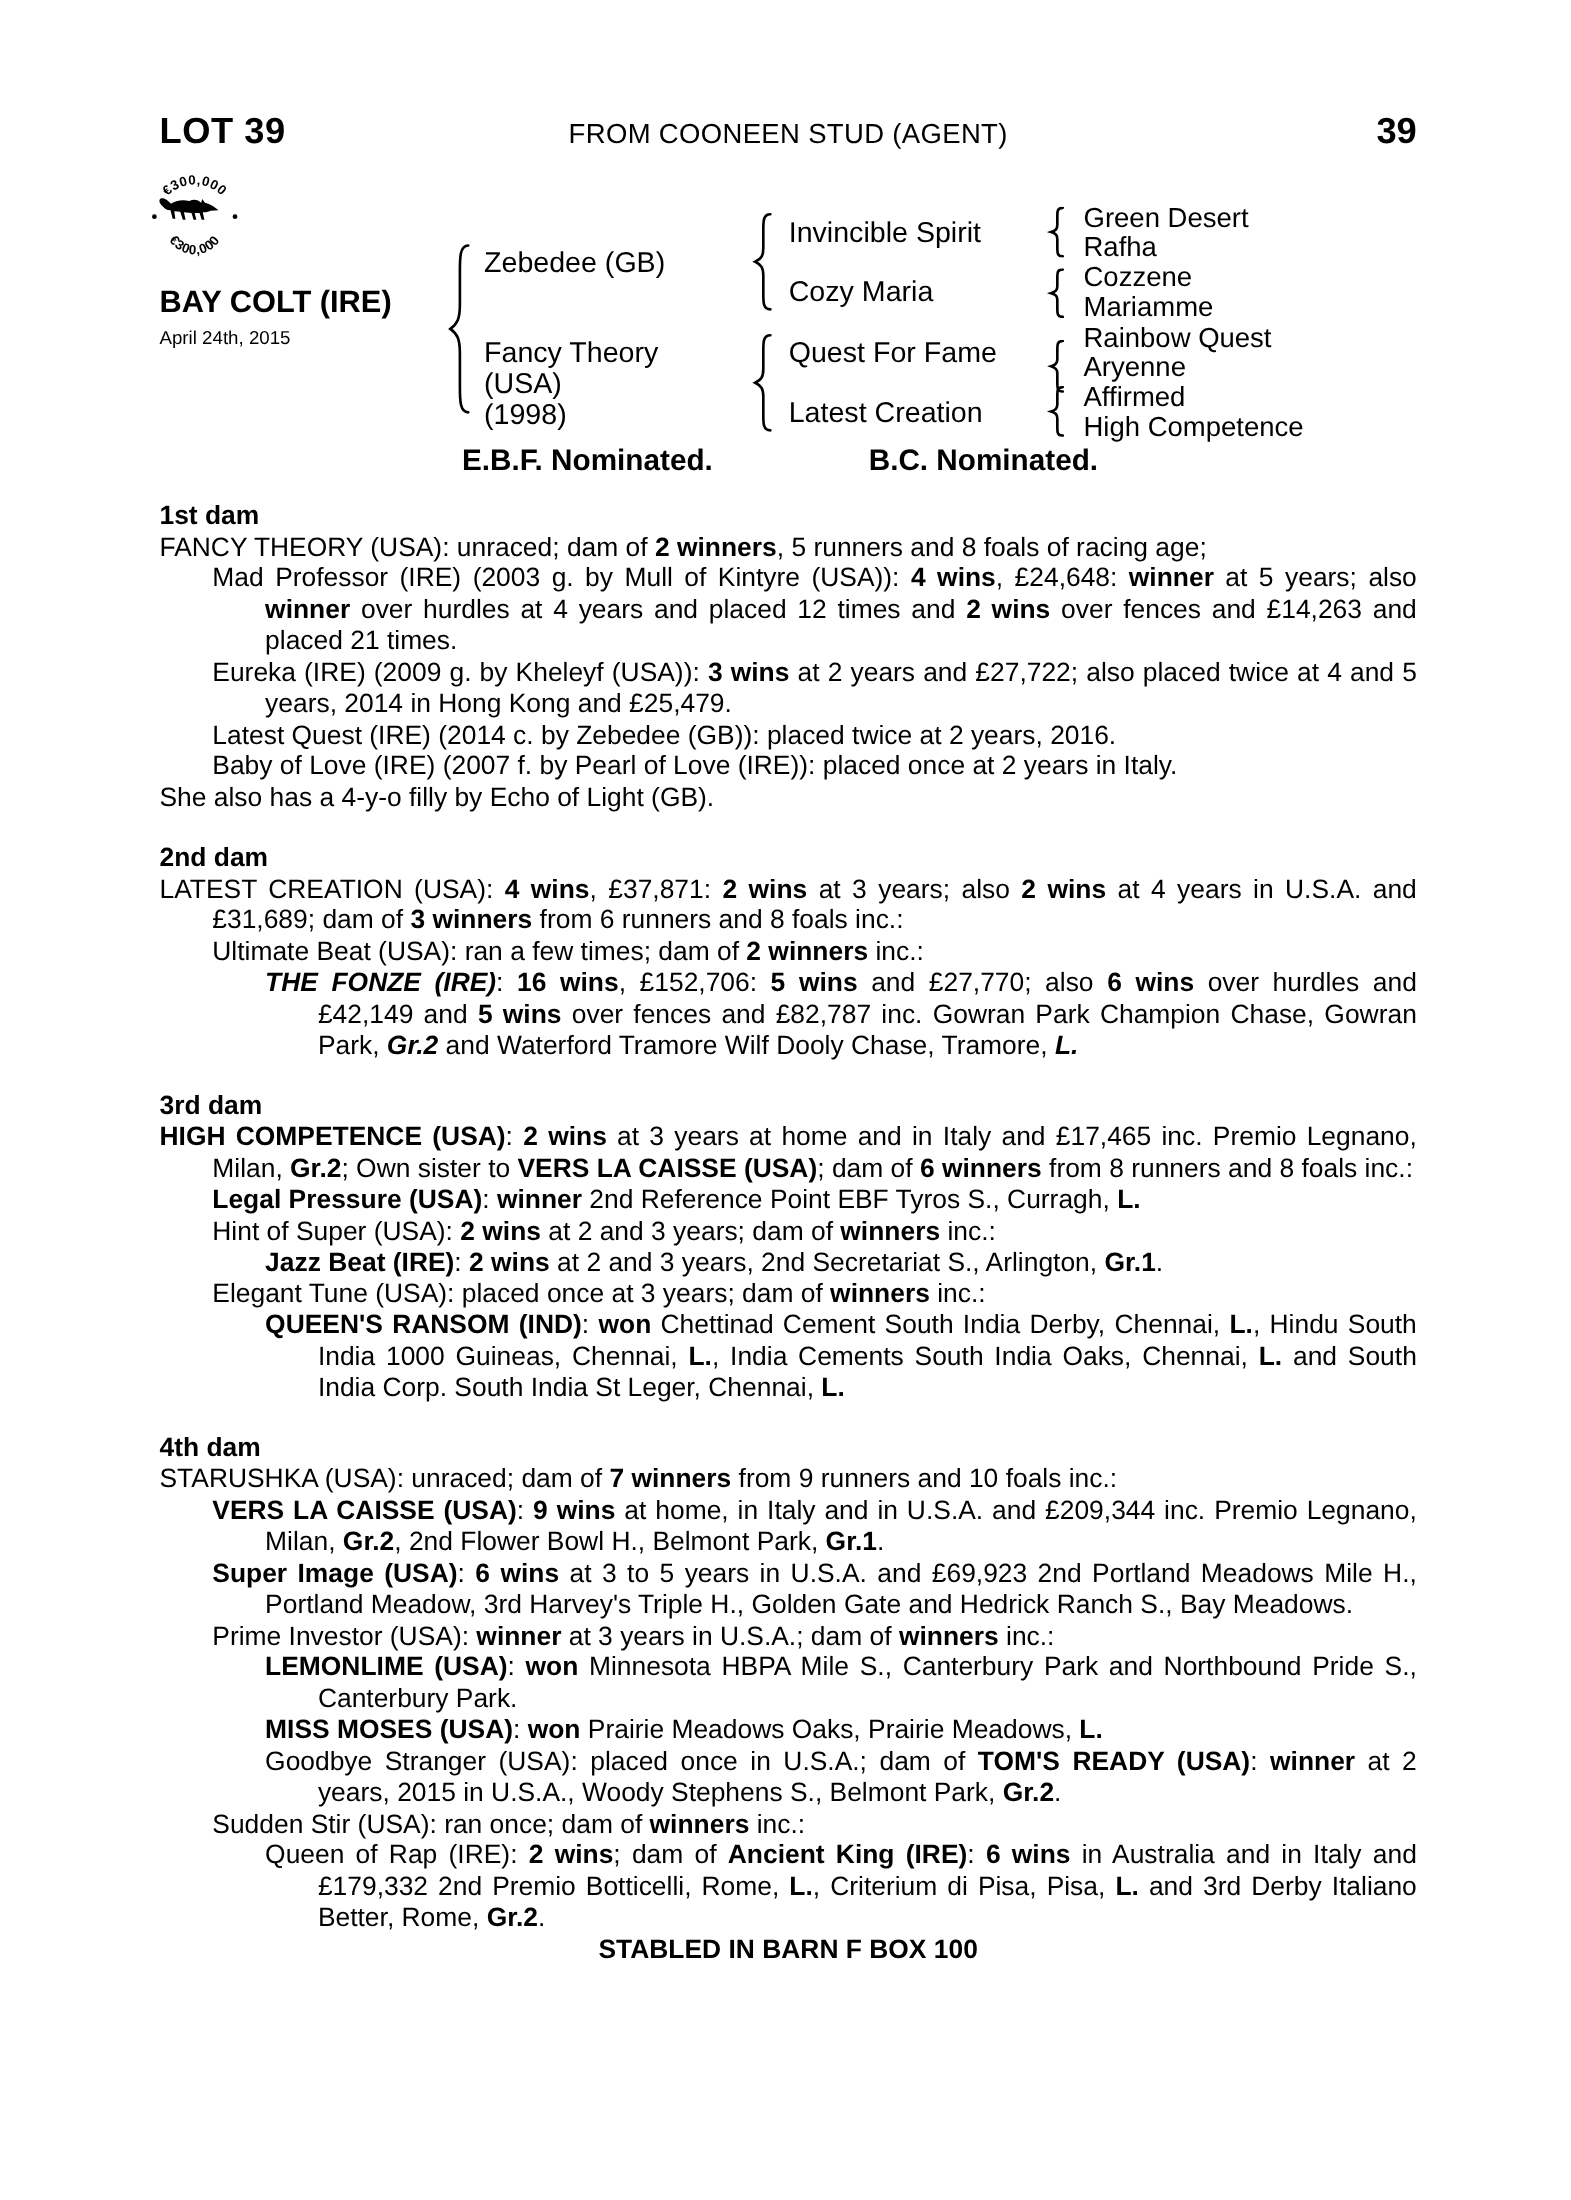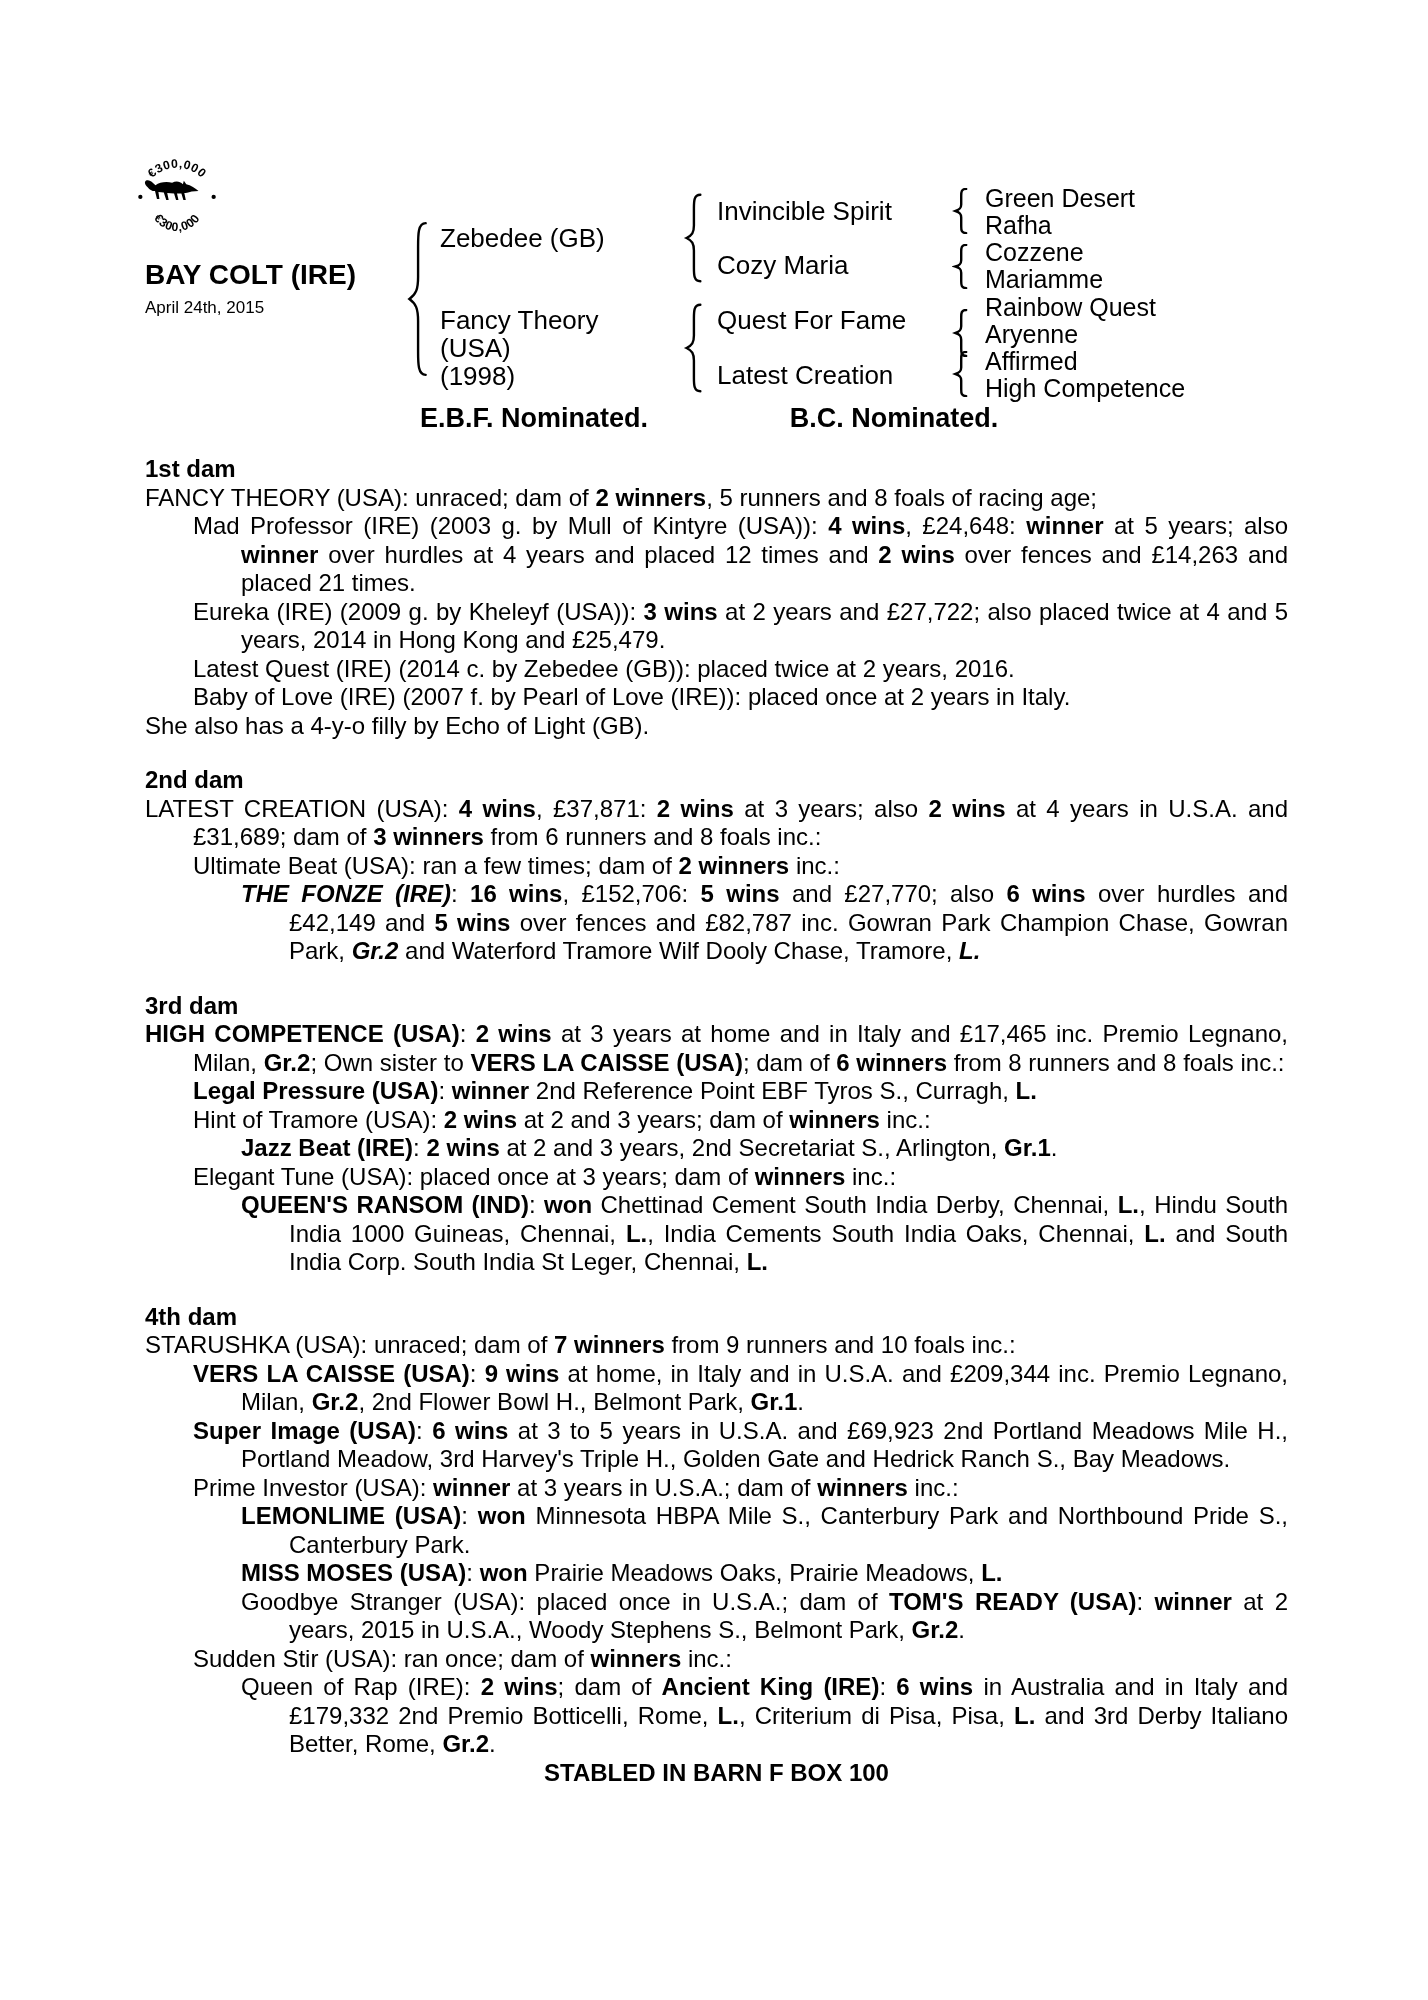--- a/index.html
+++ b/index.html
@@ -46,20 +46,25 @@
   .ind2 { padding-left:144px; text-indent:-48px; }
   .b  { font-weight:bold; }
   .bi { font-weight:bold; font-style:italic; }
   .stabled-line { text-align:center; font-weight:bold; padding-left:0; text-indent:0; }
 </style>
 </head>
 <body>
 
 <div class="page">
 
+  <div class="header-row">
+    <div class="lot-label">LOT 39</div>
+    <div class="consignor">FROM COONEEN STUD (AGENT)</div>
+    <div class="page-number">39</div>
+  </div>
 
   <svg class="stamp" viewBox="0 0 88 88">
     <defs>
       <path id="arcT" d="M 9,51 A 35,35 0 0 1 79,51"></path>
       <path id="arcB" d="M 16,53 A 28,28 0 0 0 72,53"></path>
     </defs>
     <text text-anchor="middle">
       <textPath href="#arcT" startOffset="50%">€300,000</textPath>
     </text>
     <text text-anchor="middle">
@@ -143,21 +148,21 @@
       <div class="para ind1"><span>Latest Quest (IRE) (2014 c. by Zebedee (GB)): placed twice at 2 years, 2016.</span></div>
       <div class="para ind1"><span>Baby of Love (IRE) (2007 f. by Pearl of Love (IRE)): placed once at 2 years in Italy.</span></div>
       <div class="para ind0"><span>She also has a 4-y-o filly by Echo of Light (GB).</span></div>
       <div class="dam-heading section-gap">2nd dam</div>
       <div class="para ind0"><span>LATEST CREATION (USA): </span><span class="b">4 wins</span><span>, £37,871: </span><span class="b">2 wins</span><span> at 3 years; also </span><span class="b">2 wins</span><span> at 4 years in U.S.A. and £31,689; dam of </span><span class="b">3 winners</span><span> from 6 runners and 8 foals inc.:</span></div>
       <div class="para ind1"><span>Ultimate Beat (USA): ran a few times; dam of </span><span class="b">2 winners</span><span> inc.:</span></div>
       <div class="para ind2"><span class="bi">THE FONZE (IRE)</span><span>: </span><span class="b">16 wins</span><span>, £152,706: </span><span class="b">5 wins</span><span> and £27,770; also </span><span class="b">6 wins</span><span> over hurdles and £42,149 and </span><span class="b">5 wins</span><span> over fences and £82,787 inc. Gowran Park Champion Chase, Gowran Park, </span><span class="bi">Gr.2</span><span> and Waterford Tramore Wilf Dooly Chase, Tramore, </span><span class="bi">L.</span></div>
       <div class="dam-heading section-gap">3rd dam</div>
       <div class="para ind0"><span class="b">HIGH COMPETENCE (USA)</span><span>: </span><span class="b">2 wins</span><span> at 3 years at home and in Italy and £17,465 inc. Premio Legnano, Milan, </span><span class="b">Gr.2</span><span>; Own sister to </span><span class="b">VERS LA CAISSE (USA)</span><span>; dam of </span><span class="b">6 winners</span><span> from 8 runners and 8 foals inc.:</span></div>
       <div class="para ind1"><span class="b">Legal Pressure (USA)</span><span>: </span><span class="b">winner</span><span> 2nd Reference Point EBF Tyros S., Curragh, </span><span class="b">L.</span></div>
-      <div class="para ind1"><span>Hint of Tramore (USA): </span><span class="b">2 wins</span><span> at 2 and 3 years; dam of </span><span class="b">winners</span><span> inc.:</span></div>
+      <div class="para ind1"><span>Hint of Super (USA): </span><span class="b">2 wins</span><span> at 2 and 3 years; dam of </span><span class="b">winners</span><span> inc.:</span></div>
       <div class="para ind2"><span class="b">Jazz Beat (IRE)</span><span>: </span><span class="b">2 wins</span><span> at 2 and 3 years, 2nd Secretariat S., Arlington, </span><span class="b">Gr.1</span><span>.</span></div>
       <div class="para ind1"><span>Elegant Tune (USA): placed once at 3 years; dam of </span><span class="b">winners</span><span> inc.:</span></div>
       <div class="para ind2"><span class="b">QUEEN'S RANSOM (IND)</span><span>: </span><span class="b">won</span><span> Chettinad Cement South India Derby, Chennai, </span><span class="b">L.</span><span>, Hindu South India 1000 Guineas, Chennai, </span><span class="b">L.</span><span>, India Cements South India Oaks, Chennai, </span><span class="b">L.</span><span> and South India Corp. South India St Leger, Chennai, </span><span class="b">L.</span></div>
       <div class="dam-heading section-gap">4th dam</div>
       <div class="para ind0"><span>STARUSHKA (USA): unraced; dam of </span><span class="b">7 winners</span><span> from 9 runners and 10 foals inc.:</span></div>
       <div class="para ind1"><span class="b">VERS LA CAISSE (USA)</span><span>: </span><span class="b">9 wins</span><span> at home, in Italy and in U.S.A. and £209,344 inc. Premio Legnano, Milan, </span><span class="b">Gr.2</span><span>, 2nd Flower Bowl H., Belmont Park, </span><span class="b">Gr.1</span><span>.</span></div>
       <div class="para ind1"><span class="b">Super Image (USA)</span><span>: </span><span class="b">6 wins</span><span> at 3 to 5 years in U.S.A. and £69,923 2nd Portland Meadows Mile H., Portland Meadow, 3rd Harvey's Triple H., Golden Gate and Hedrick Ranch S., Bay Meadows.</span></div>
       <div class="para ind1"><span>Prime Investor (USA): </span><span class="b">winner</span><span> at 3 years in U.S.A.; dam of </span><span class="b">winners</span><span> inc.:</span></div>
       <div class="para ind2"><span class="b">LEMONLIME (USA)</span><span>: </span><span class="b">won</span><span> Minnesota HBPA Mile S., Canterbury Park and Northbound Pride S., Canterbury Park.</span></div>
       <div class="para ind2"><span class="b">MISS MOSES (USA)</span><span>: </span><span class="b">won</span><span> Prairie Meadows Oaks, Prairie Meadows, </span><span class="b">L.</span></div>

